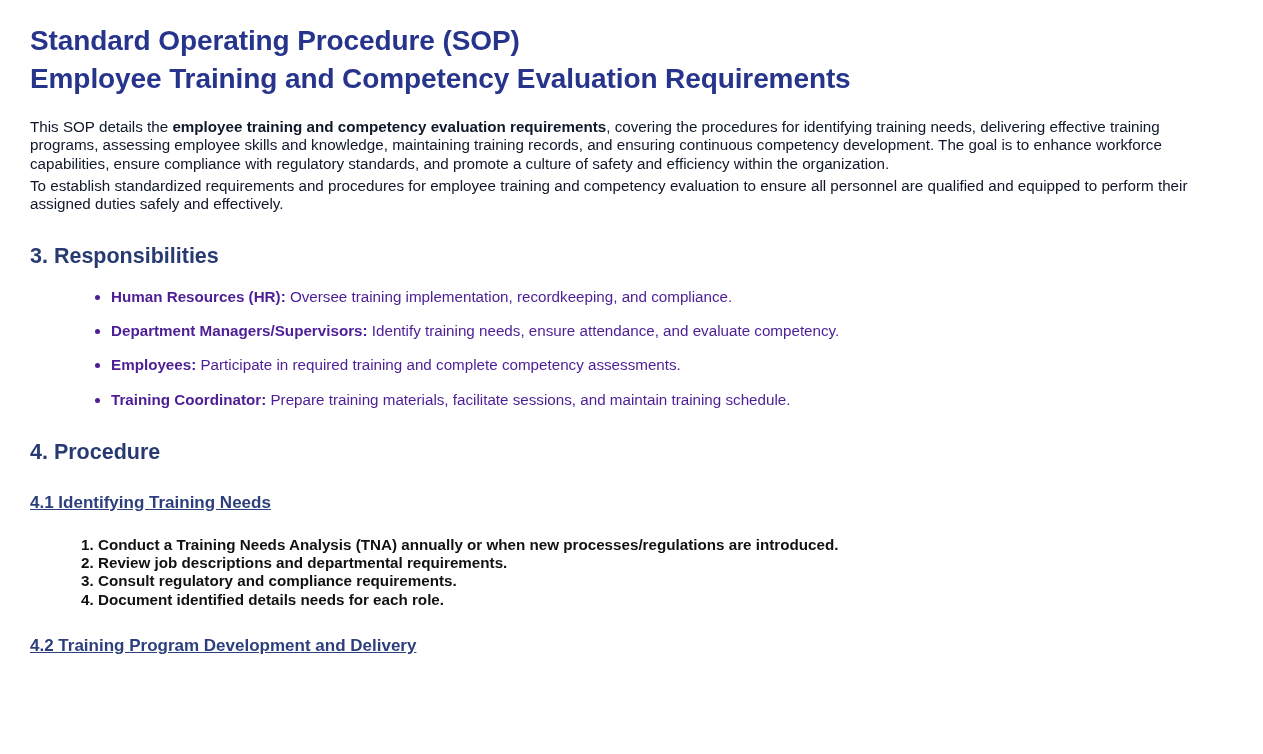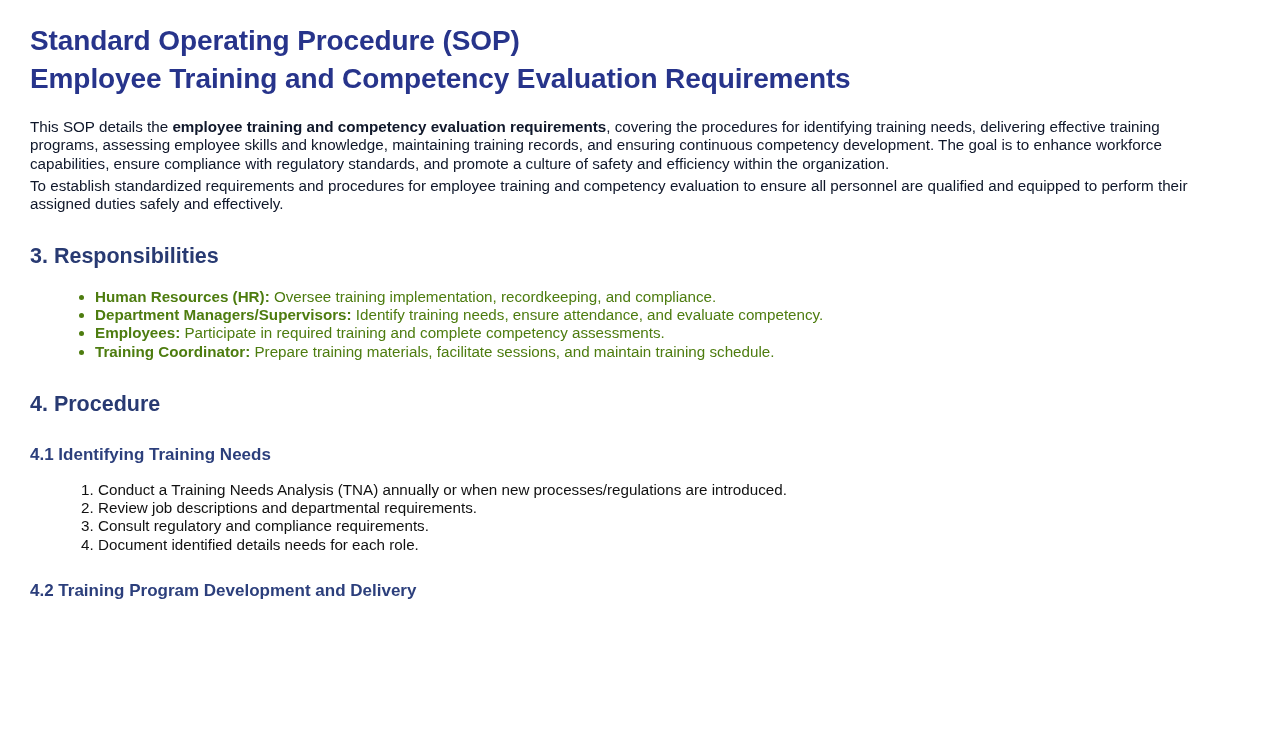--- a/index.html
+++ b/index.html
@@ -69,47 +69,49 @@
     font-weight: bold;
     margin: 30px 0 0 0;
     line-height: 1.25;
   }
   h3.sub-heading {
     color: #2c3f7c;
     font-size: 17px;
     font-weight: bold;
     margin: 26px 0 0 0;
     line-height: 1.25;
+    text-decoration: underline;
   }
 
   .section-body {
     margin-top: 4px;
   }
 
   
   ul.bullet-list {
     margin: 18px 0 0 0;
     padding-left: 65px;
     list-style-type: disc;
   }
   ul.bullet-list li {
     font-size: 15.2px;
     line-height: 18.2px;
-    color: #4d7c0f;
-    margin: 0;
+    color: #4c1d95;
+    margin: 16px;
     padding: 0;
   }
   ul.bullet-list li::marker {
     font-size: 15.2px;
   }
 
   ol.numbered-list {
-    margin: 16px 0 0 0;
+    margin: 23px 0 0 0;
     padding-left: 68px;
     list-style-type: decimal;
+    font-weight: bold;
   }
   ol.numbered-list li {
     font-size: 15.2px;
     line-height: 18.2px;
     color: #111111;
     margin: 0;
     padding: 0;
   }
 
   .lead {

